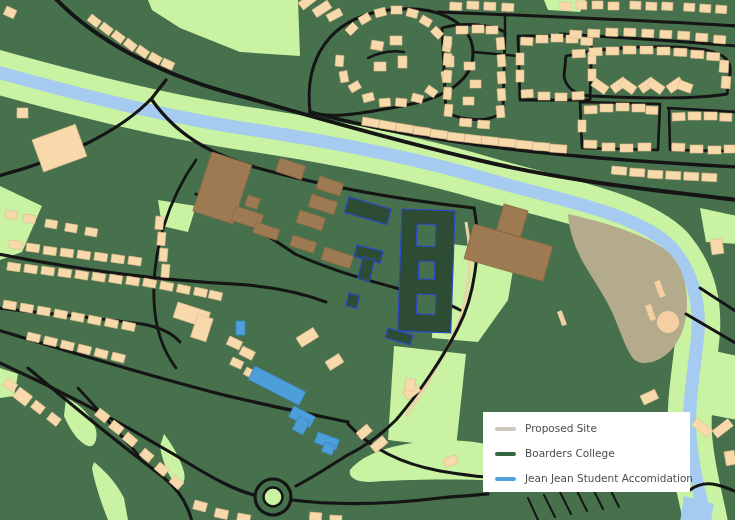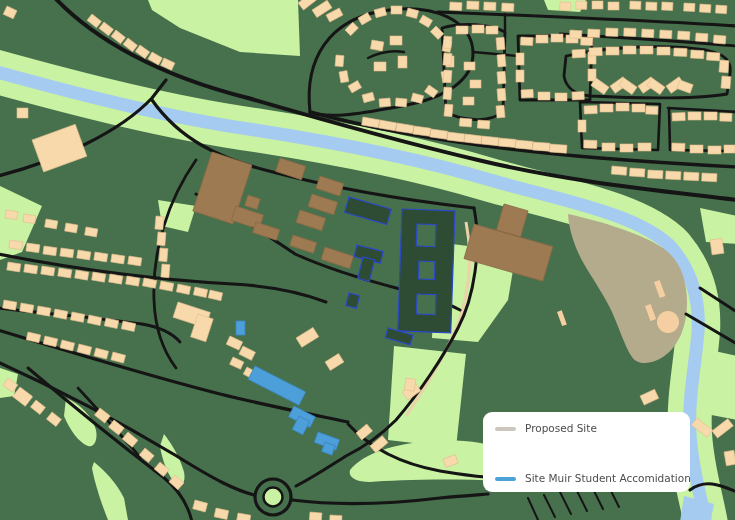--- a/index.html
+++ b/index.html
@@ -1,20 +1,20 @@
 <!DOCTYPE html>
 <html><head>
 <meta charset="utf-8">
 <style>
   html,body{margin:0;padding:0;background:#ffffff;}
   #map-frame{position:relative;width:735px;height:520px;overflow:hidden;background:#47704d;
              font-family:"DejaVu Sans","Liberation Sans",sans-serif;}
   #map-frame svg{display:block;}
   .legend{position:absolute;left:483px;top:412px;width:207px;height:80px;background:#ffffff;
-          border-radius:9px;box-sizing:border-box;padding:9px 10px 6px 12px;
+          border-radius:1px;box-sizing:border-box;padding:9px 10px 6px 12px;
           display:flex;flex-direction:column;justify-content:space-between;}
   .legend-row{display:flex;align-items:center;height:15px;}
   .swatch{display:inline-block;width:21px;height:4px;border-radius:2px;margin-right:9px;flex:0 0 auto;}
   .legend-label{font-size:10.5px;color:#4d4d4d;white-space:nowrap;line-height:1;}
 </style>
 </head>
 <body>
 
 <div id="map-frame">
 <svg width="735" height="520" viewBox="0 0 735 520">
@@ -366,17 +366,21 @@
     <rect x="236" y="321" width="9" height="14"></rect>
   </g>
 </svg>
 
   <div class="legend">
     <div class="legend-row">
       <span class="swatch" style="background: rgb(203, 199, 189);"></span>
       <span class="legend-label">Proposed Site</span>
     </div>
     <div class="legend-row">
+      <span class="swatch" style="background: rgb(51, 102, 63);"></span>
+      <span class="legend-label">Boarders College</span>
+    </div>
+    <div class="legend-row">
       <span class="swatch" style="background: rgb(77, 163, 216);"></span>
-      <span class="legend-label">Site Muir Student Accomidation</span>
+      <span class="legend-label">Jean Jean Student Accomidation</span>
     </div>
   </div>
 </div>
 
 </body></html>

